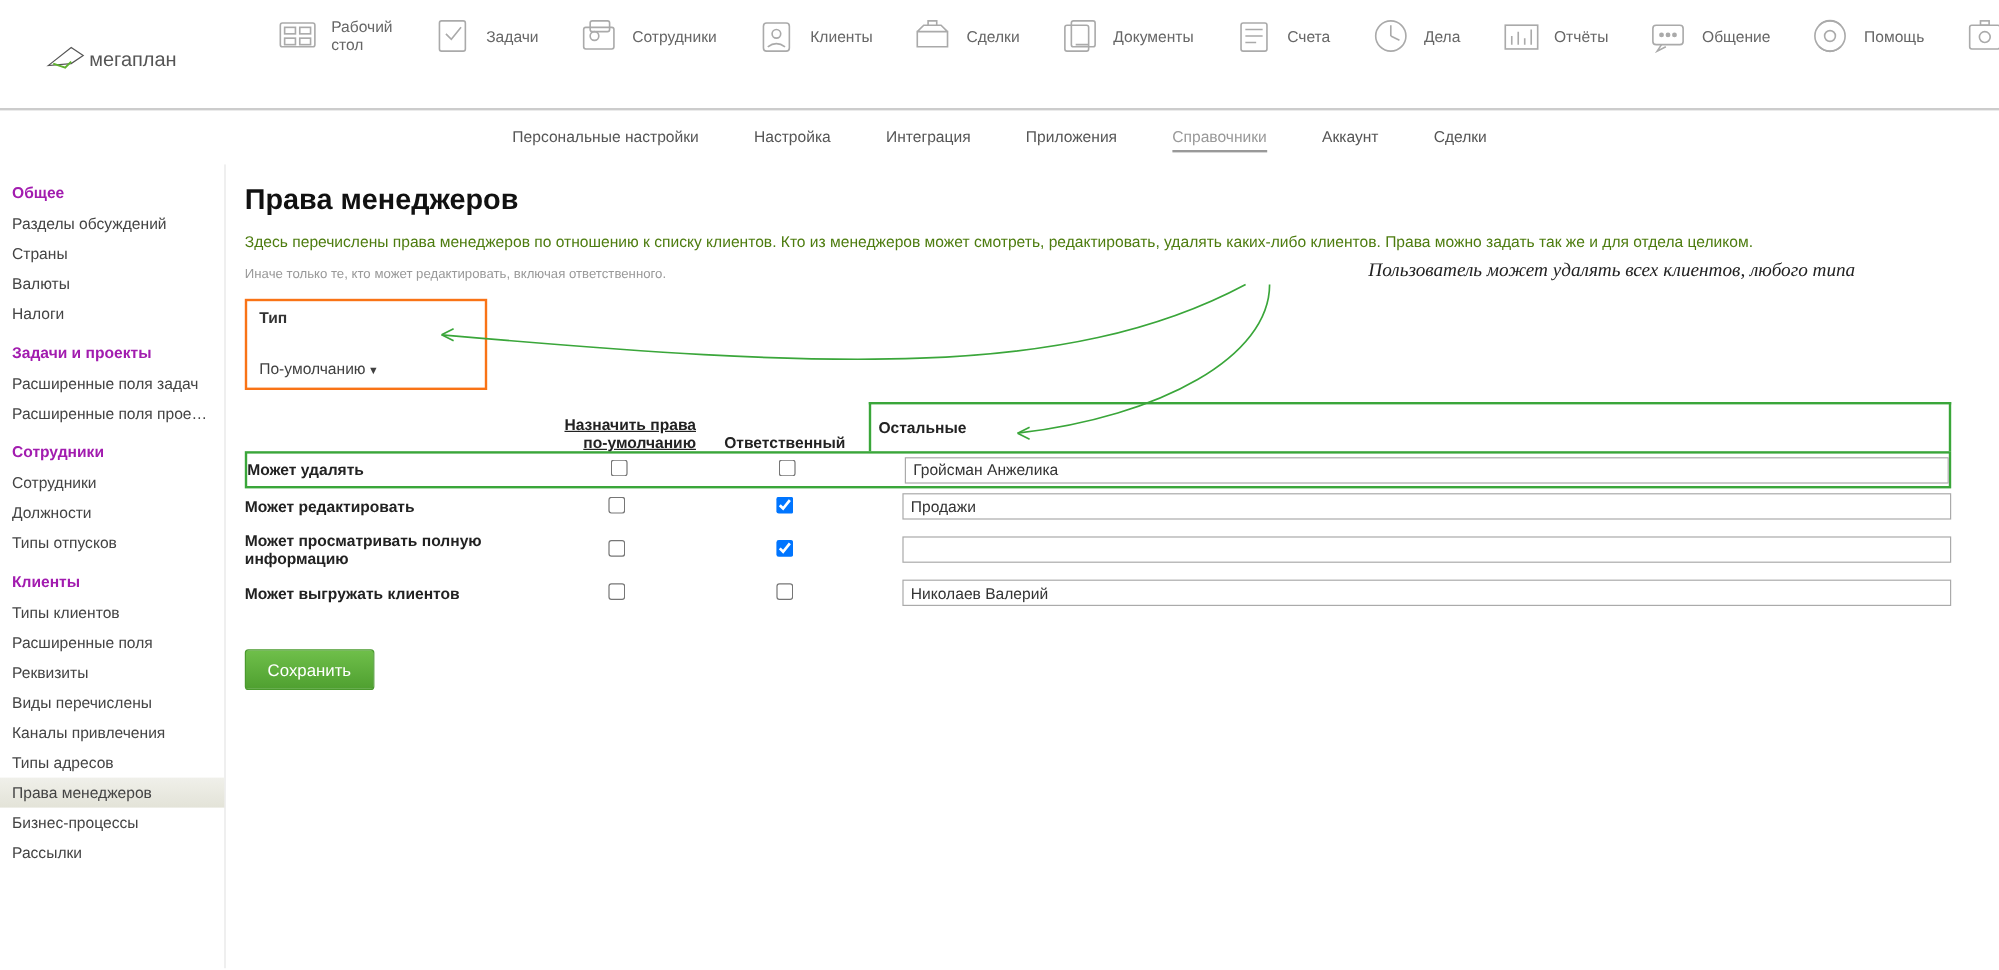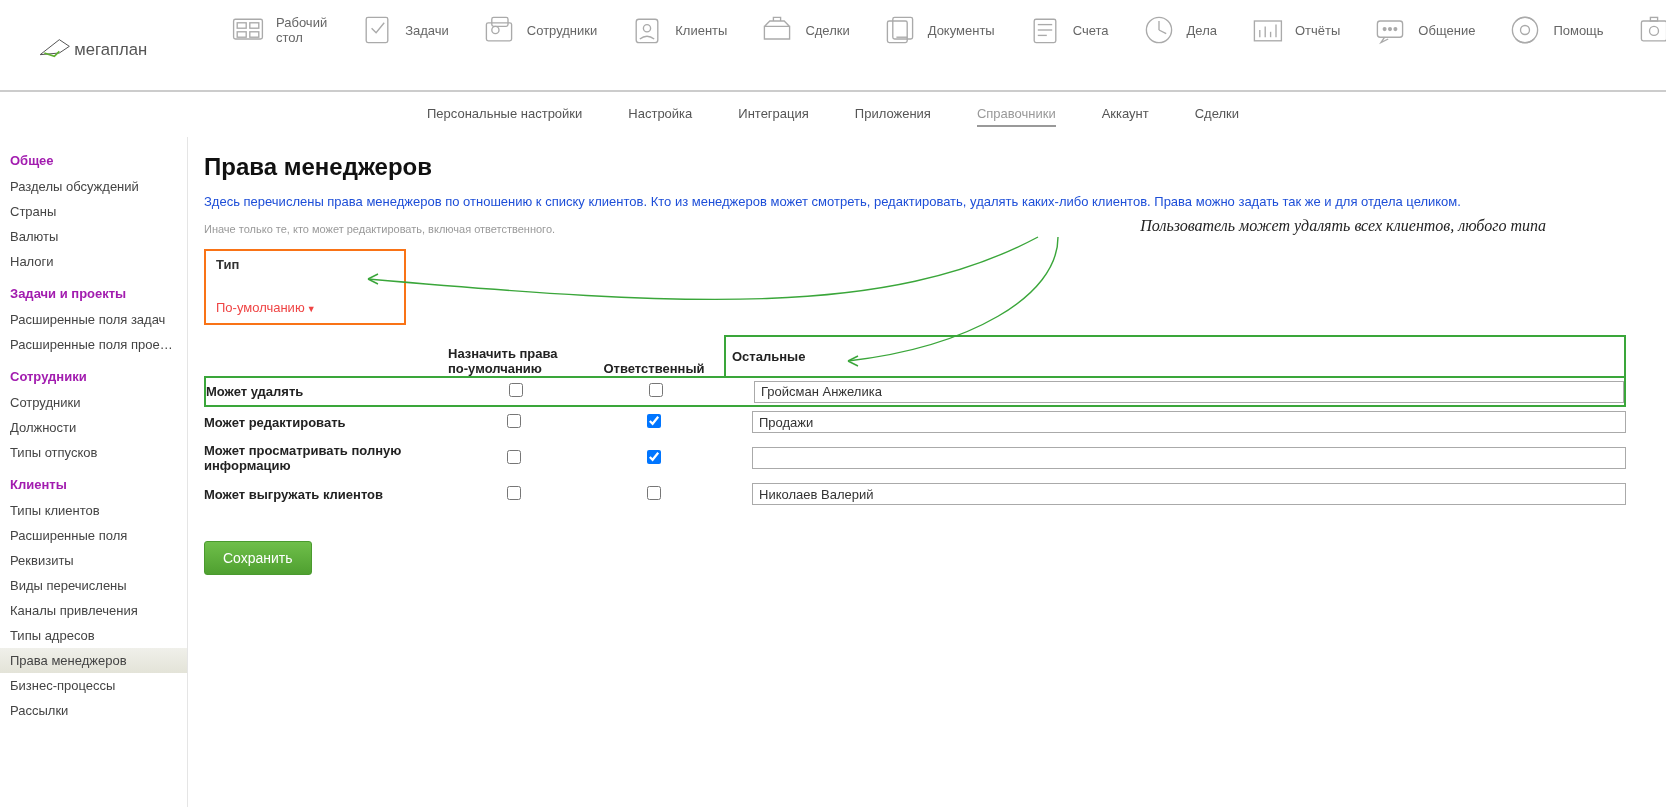--- a/index.html
+++ b/index.html
@@ -18,33 +18,33 @@
 .subnav-item { cursor: pointer; padding-bottom: 4px; }
 .subnav-item.active { color: #999; border-bottom: 2px solid #999; }
 .layout { display: flex; }
 .sidebar { width: 188px; background: #fff; border-right: 1px solid #e5e5e5; padding-top: 8px; min-height: 670px; }
 .sidebar-group { margin-bottom: 4px; }
 .sidebar-group-title { font-weight: bold; padding: 8px 10px 6px 10px; color: #a21caf; }
 .sidebar-item { padding: 5px 10px; color: #444; cursor: pointer; white-space: nowrap; overflow: hidden; text-overflow: ellipsis; }
 .sidebar-item.active { background: linear-gradient(#f0f0ea,#e3e3d8); }
 .content { flex: 1; padding: 16px 40px 40px 16px; position: relative; }
 h1 { font-size: 24px; font-weight: bold; margin-bottom: 12px; color: #111; }
-.desc { color: #1d4ed8; margin-bottom: 12px; line-height: 1.4; }
+.desc { color: #4d7c0f; margin-bottom: 12px; line-height: 1.4; }
 .chkline { display: flex; align-items: center; gap: 8px; color: #333; }
 .chkline input { width: 14px; height: 14px; }
 .hint { color: #999; font-size: 11px; margin-top: 2px; margin-bottom: 14px; }
 .type-box { border: 2px solid #f97316; padding: 6px 10px 8px 10px; width: 202px; display: inline-block; }
 .type-box .lbl { font-weight: bold; font-size: 13px; margin-bottom: 2px; }
-.type-box .val { color: #ef4444; font-size: 13px; margin-top: 28px; }
+.type-box .val { color: #404040; font-size: 13px; margin-top: 28px; }
 .type-box .caret { font-size: 9px; margin-left: 2px; }
 .annotation { position: absolute; right: 120px; top: 80px; font-style: italic; font-family: Georgia, serif; color: #222; font-size: 16px; }
 .perm-table { width: 100%; margin-top: 10px; }
 .perm-head { display: flex; align-items: flex-end; font-weight: bold; color: #222; }
 .perm-head .c1 { width: 240px; }
-.perm-head .c2 { width: 140px; text-align: left; padding: 0 4px; }
+.perm-head .c2 { width: 140px; text-align: right; padding: 0 4px; text-decoration: underline; }
 .perm-head .c3 { width: 140px; text-align: center; padding: 0 4px; }
 .perm-head .c4 { flex: 1; border: 2px solid #3aa63a; padding: 12px 6px; border-bottom: none; }
 .perm-row { display: flex; align-items: center; min-height: 30px; padding: 2px 0; }
 .perm-row .c1 { width: 240px; font-weight: bold; color: #222; padding: 4px 0; }
 .perm-row .c2, .perm-row .c3 { width: 140px; text-align: center; }
 .perm-row .c4 { flex: 1; padding-left: 28px; }
 .perm-row input[type=checkbox] { width: 14px; height: 14px; }
 .txt { width: 100%; height: 22px; border: 1px solid #aaa; padding: 2px 6px; font-size: 13px; color: #333; background: #fff; }
 .row-hl { border: 2px solid #3aa63a; }
 .save-btn { margin-top: 32px; background: linear-gradient(#6fbf4a,#4fa030); color: #fff; border: 1px solid #4a9a2e; padding: 8px 18px; font-size: 14px; border-radius: 3px; cursor: pointer; }

